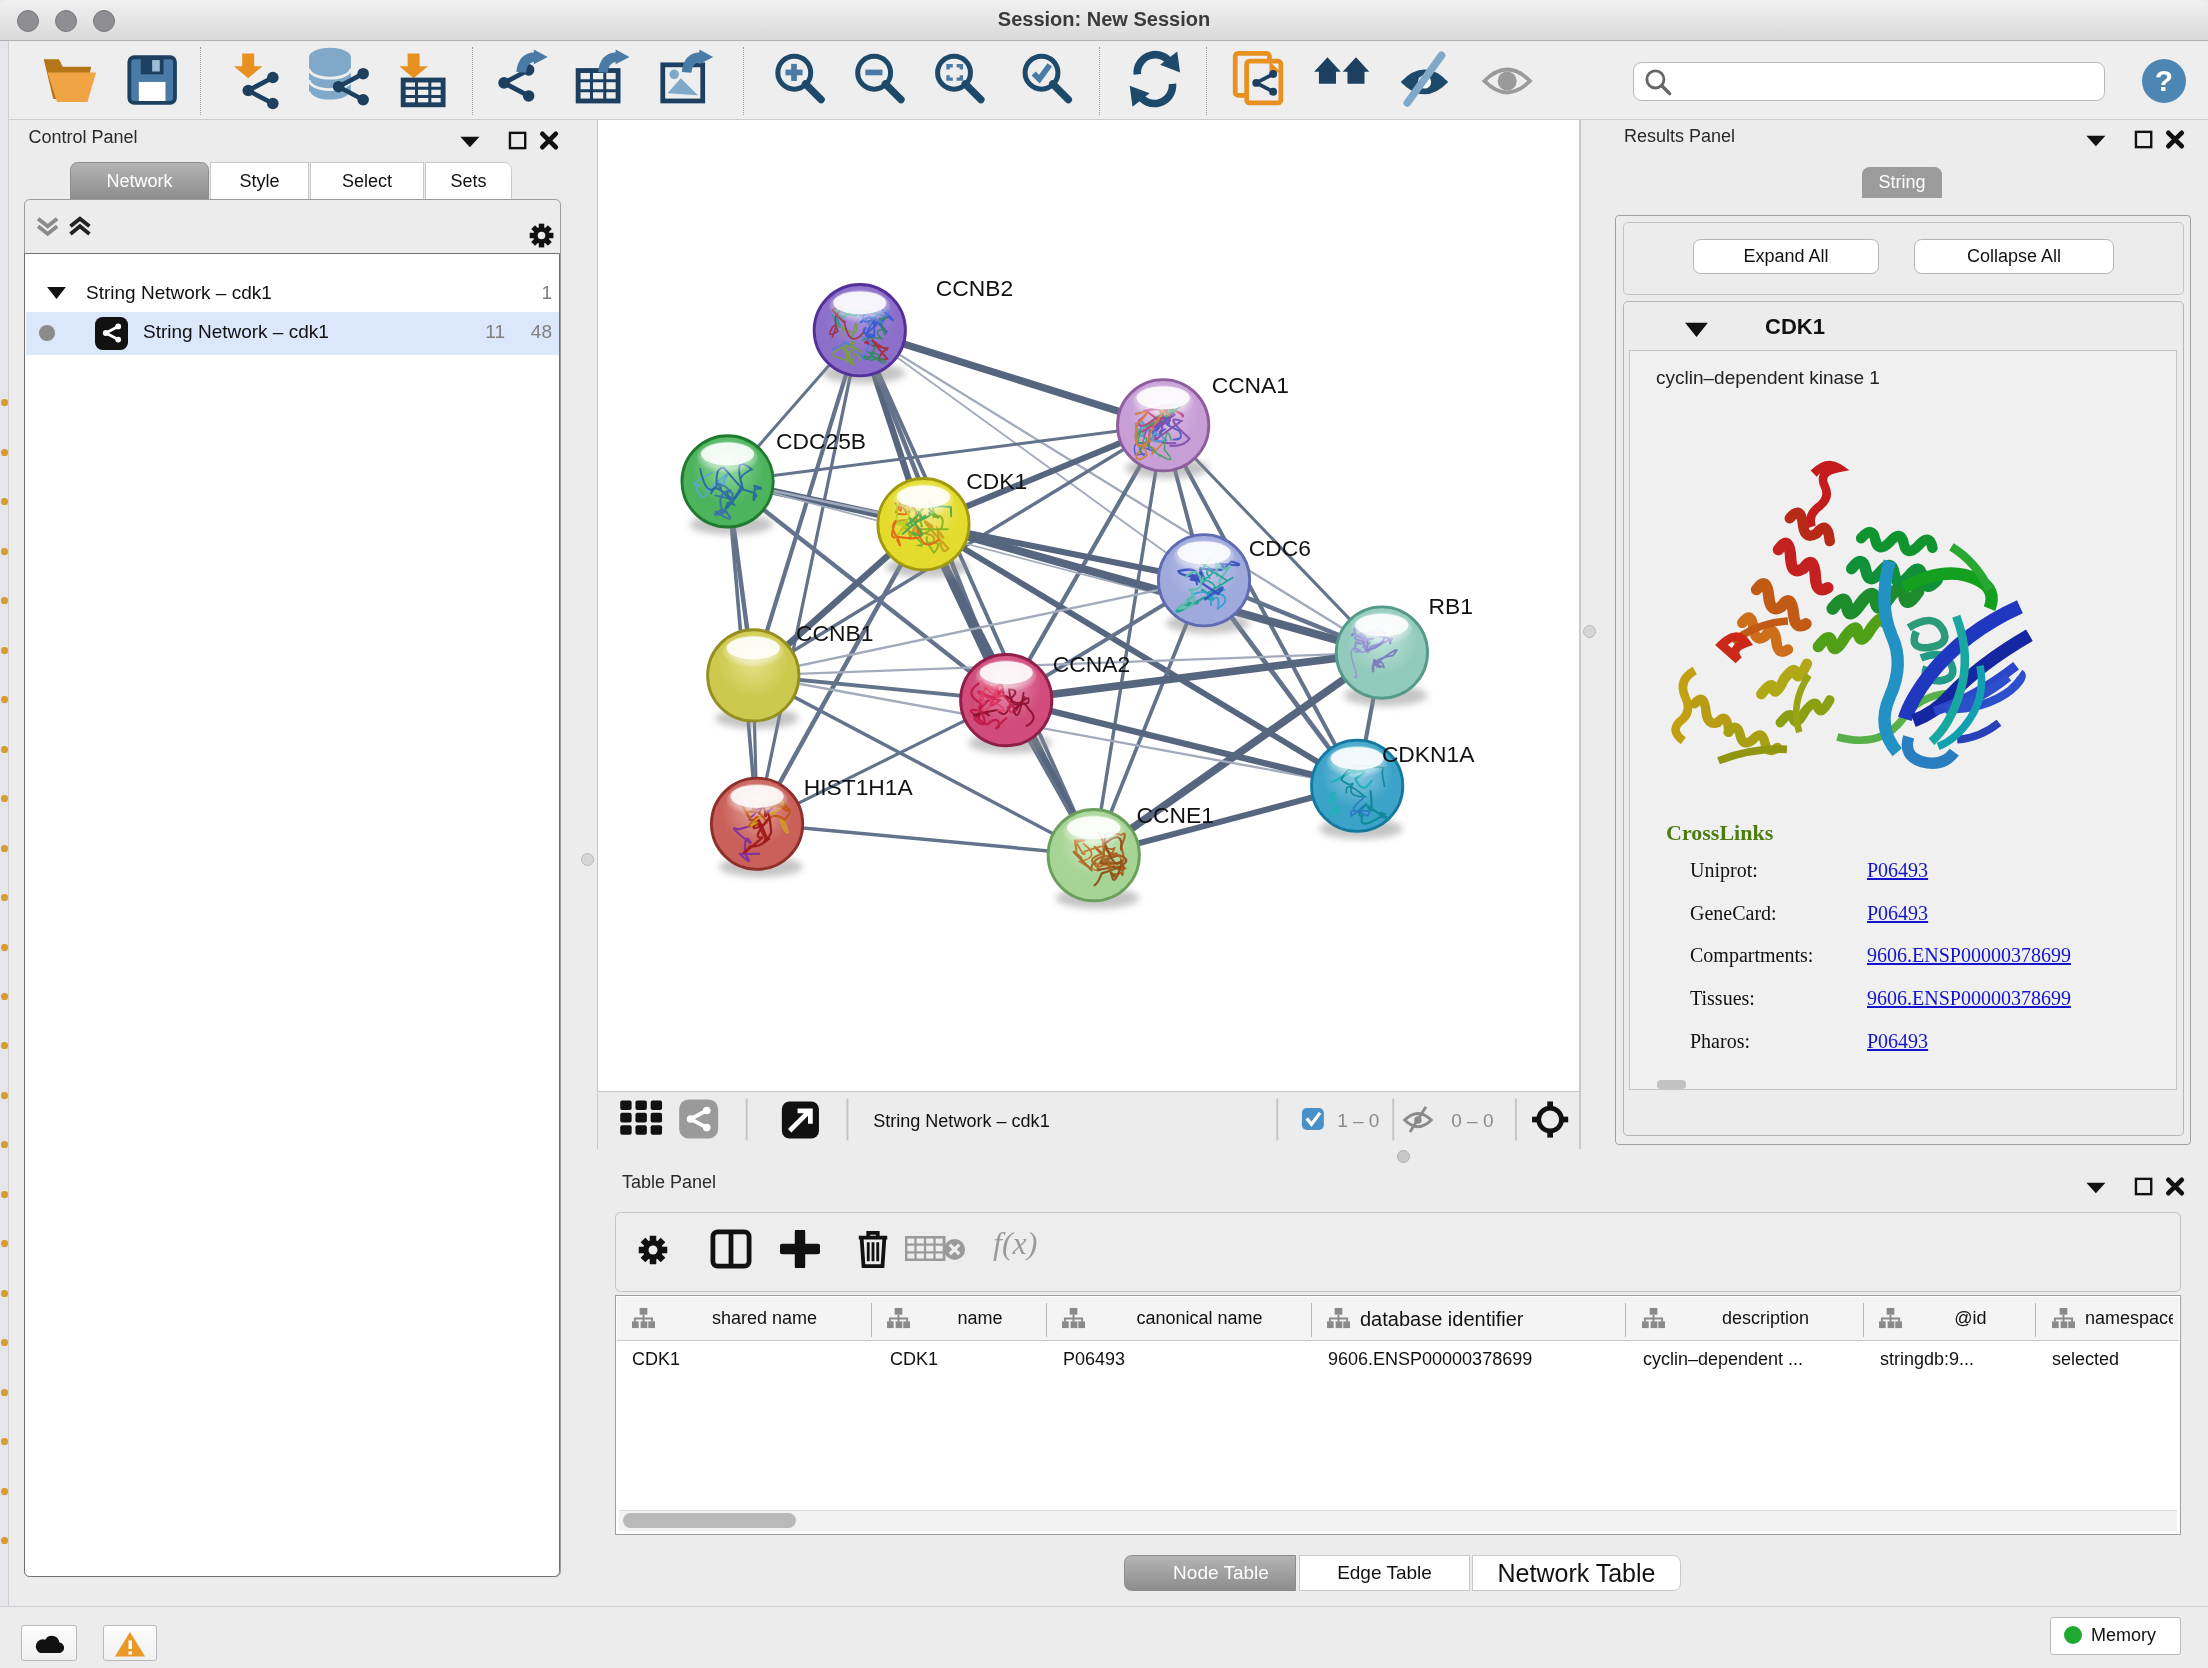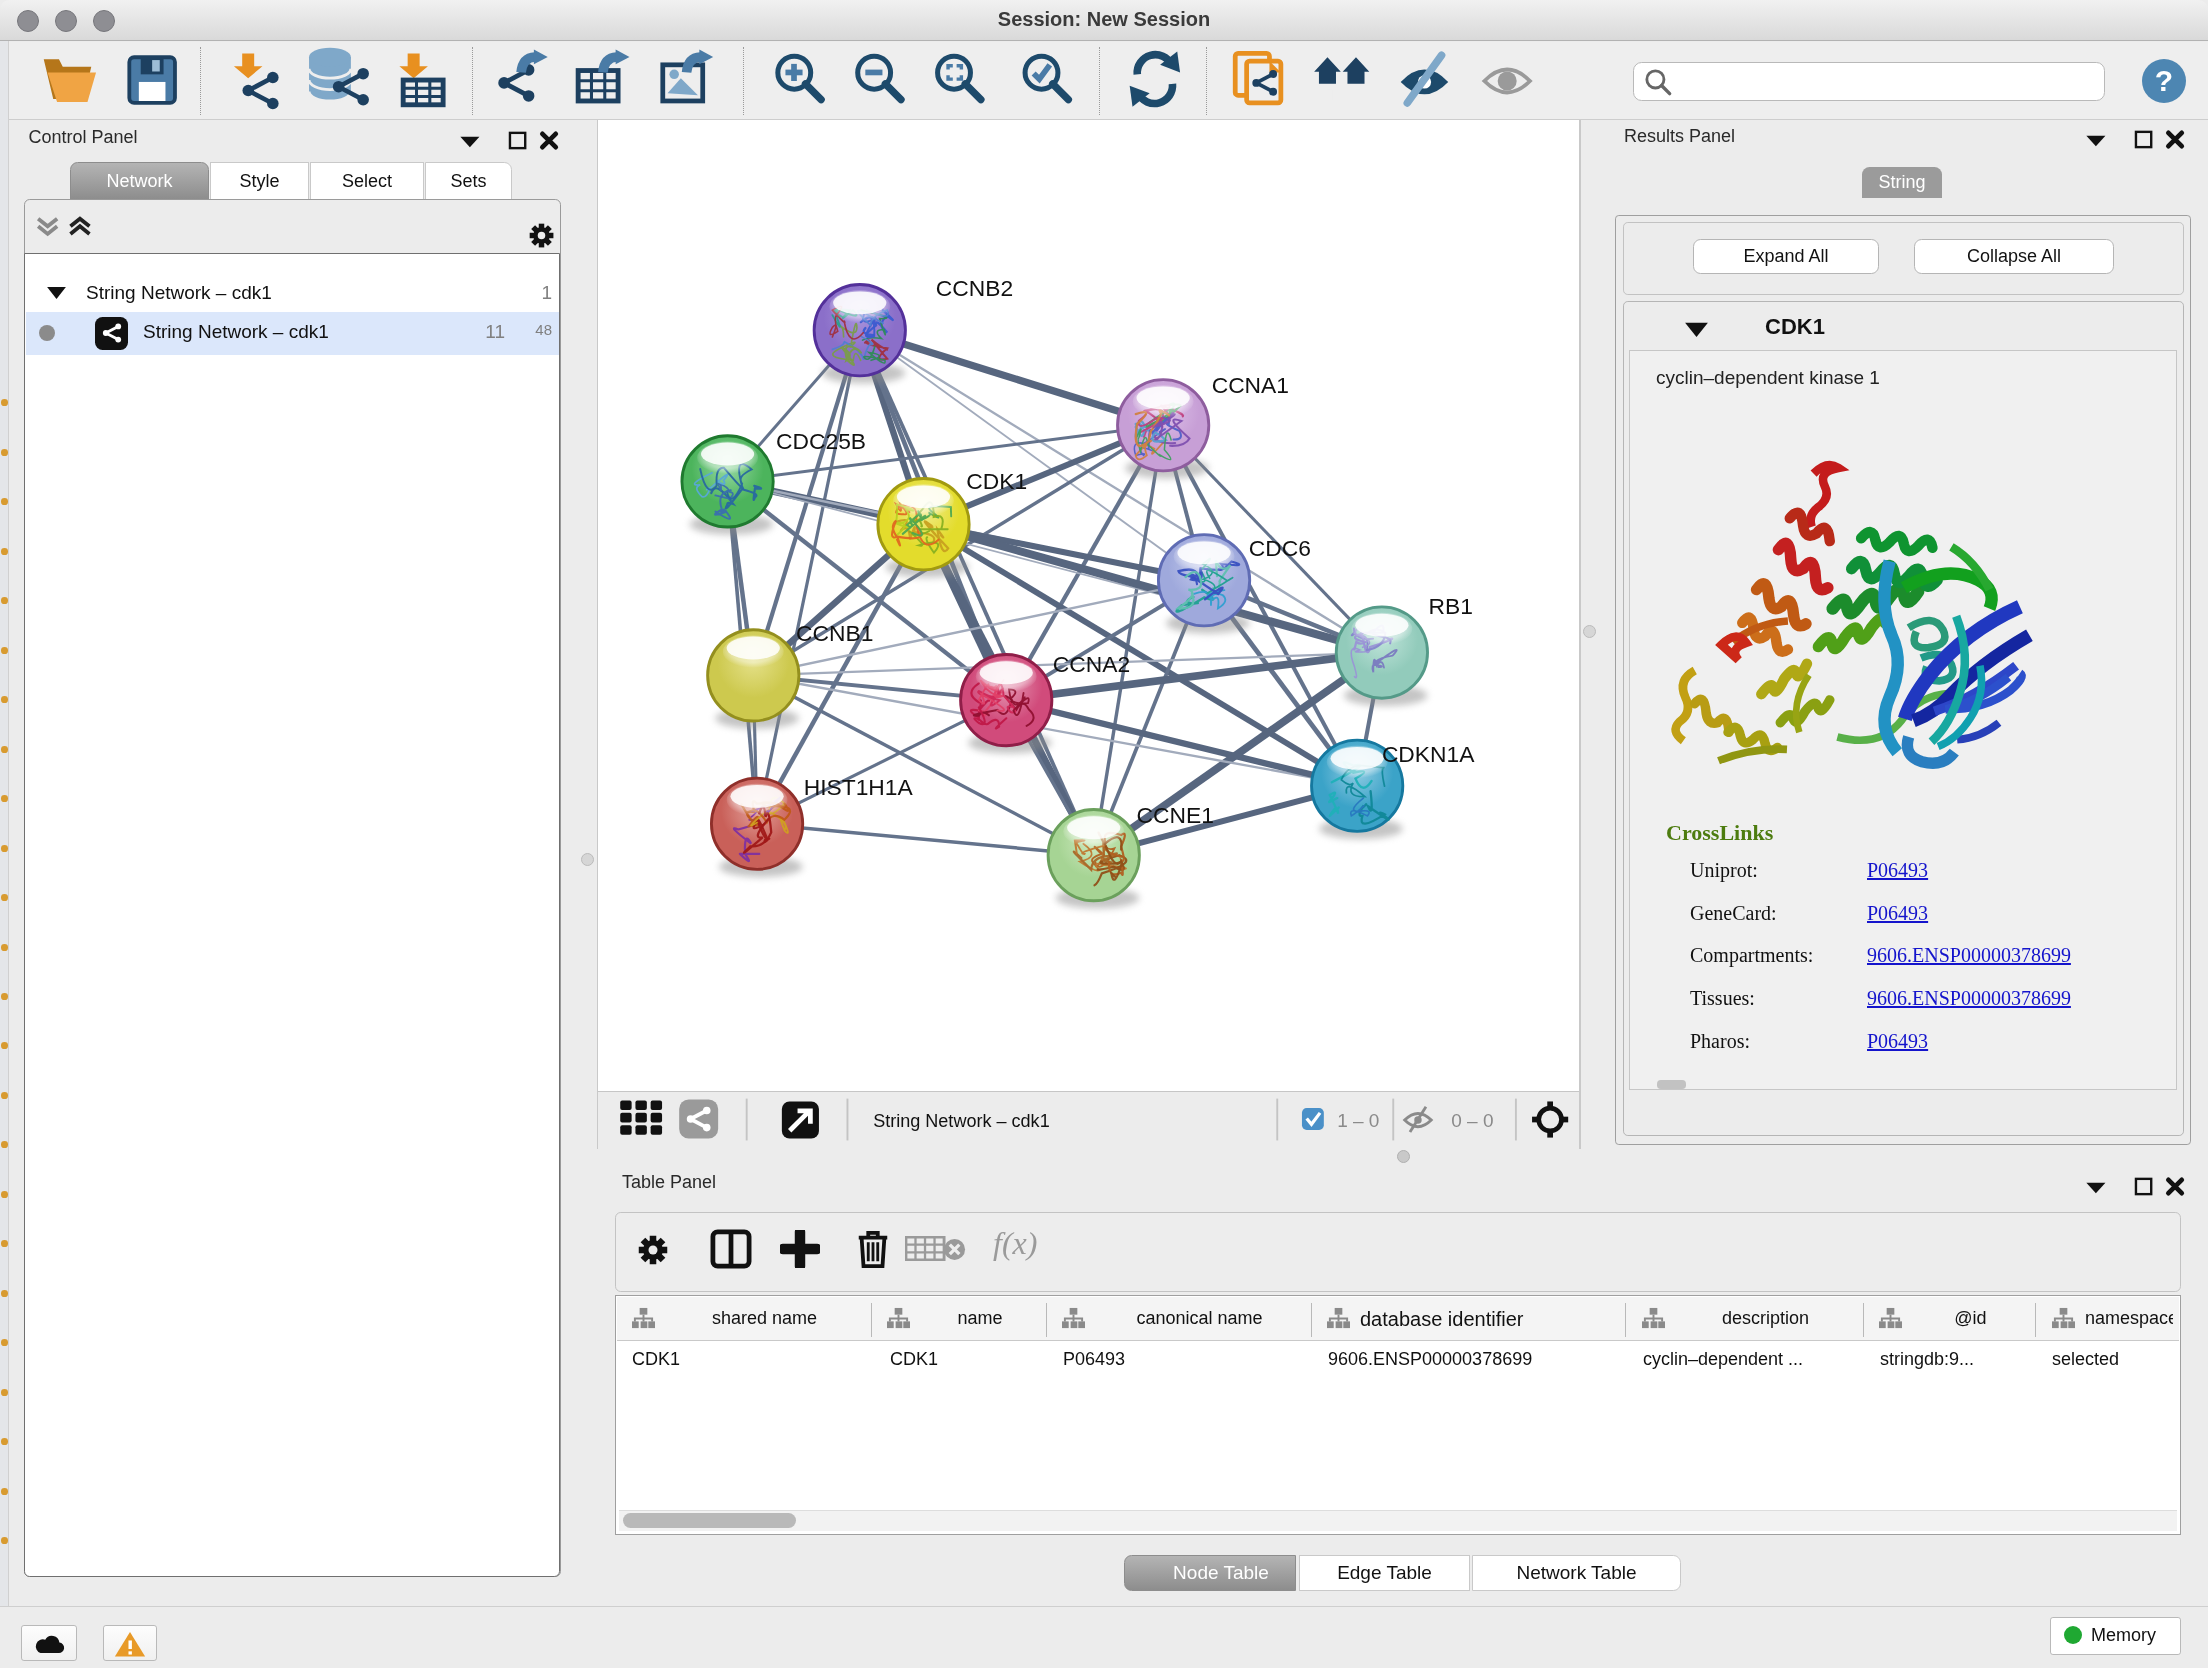--- a/index.html
+++ b/index.html
@@ -181,21 +181,21 @@
 <div class="abs" style="left:95px;top:317px;width:33px;height:33px;background:#111;border-radius:7.6px;"></div>
 <svg class="abs" style="left:100px;top:321px;" width="24" height="24" viewBox="0 0 25 25">
     <line x1="6.04" y1="12.5" x2="18.96" y2="5.66" stroke="#fff" stroke-width="3"></line>
     <line x1="6.04" y1="12.5" x2="18.96" y2="19.34" stroke="#fff" stroke-width="3"></line>
     <circle cx="6.04" cy="12.5" r="3.04" fill="#fff"></circle>
     <circle cx="18.96" cy="5.66" r="3.04" fill="#fff"></circle>
     <circle cx="18.96" cy="19.34" r="3.04" fill="#fff"></circle>
   </svg>
 <div class="abs" style="left:143px;top:321px;font-size:19px;color:#111;">String Network – cdk1</div>
 <div class="abs" style="left:457px;top:321px;width:48px;text-align:right;font-size:19px;color:#808080;">11</div>
-<div class="abs" style="left:514px;top:321px;width:38px;text-align:right;font-size:15px;color:#808080;">48</div>
+<div class="abs" style="left:514px;top:321px;width:38px;text-align:right;font-size:19px;color:#808080;">48</div>
 <svg class="abs" style="left:598px;top:120px;background:#fff;" width="981" height="971" viewBox="0 0 1031 1021">
 <defs>
 <radialGradient id="gCCNB2" cx="0.5" cy="0.35" r="0.72">
 <stop offset="0" stop-color="#a893dc"></stop>
         <stop offset="0.55" stop-color="#8b6fc9"></stop>
 <stop offset="0.9" stop-color="#8b6fc9"></stop>
         <stop offset="1" stop-color="#53309a"></stop>
       </radialGradient>
 <radialGradient id="gCCNA1" cx="0.5" cy="0.35" r="0.72">
 <stop offset="0" stop-color="#ddc1e8"></stop>
@@ -658,21 +658,21 @@
     <rect x="10" y="15" width="7" height="7" fill="#8a8a8a"></rect>
     <rect x="18" y="15" width="7" height="7" fill="#8a8a8a"></rect>
     <path d="M 13 8 L 13 12 M 4 15 L 4 12 L 22 12 L 22 15 M 13 12 L 13 15" fill="none" stroke="#8a8a8a" stroke-width="2"></path>
   </svg>
 <div class="abs" style="left:2085px;top:1308px;width:88px;text-align:center;font-size:18px;color:#111;white-space:nowrap;overflow:hidden;">namespace</div>
 <div class="abs" style="left:2052px;top:1349px;font-size:18px;color:#111;white-space:nowrap;">selected</div>
 <div class="abs" style="left:619px;top:1510px;width:1558px;height:21px;background:#f2f2f2;border-top:1px solid #ddd;"></div>
 <div class="abs" style="left:623px;top:1513px;width:173px;height:15px;background:#b9b9b9;border-radius:7.6px;"></div>
 <div class="tab sel" style="left:1124px;top:1555px;width:172px;height:36px;border-radius:7.6px 0 0 7.6px;font-size:19px;padding-left:22px;">Node Table</div>
 <div class="tab" style="left:1299px;top:1555px;width:171px;height:36px;font-size:19px;">Edge Table</div>
-<div class="tab" style="left:1472px;top:1555px;width:209px;height:36px;border-radius:0 7.6px 7.6px 0;font-size:19px;">Network Table</div>
+<div class="tab" style="left:1472px;top:1555px;width:209px;height:36px;border-radius:0 7.6px 7.6px 0;font-size:25px;">Network Table</div>
 <div class="abs" style="left:0;top:1606px;width:2208px;height:62px;background:#ececec;border-top:1px solid #cfcfcf;"></div>
 <div class="abs" style="left:21px;top:1625px;width:56px;height:36px;background:linear-gradient(#fdfdfd,#f0f0f0);border:1.9px solid #b9b9b9;border-radius:2.9px;"></div>
 <svg class="abs" style="left:32px;top:1634px;" width="34" height="21" viewBox="0 0 36 22">
     <path d="M 9 20 L 28 20 A 5.5 5.5 0 0 0 29 9 A 8 8 0 0 0 14 6 A 6.5 6.5 0 0 0 9 20 Z" fill="#111"></path>
   </svg>
 <div class="abs" style="left:103px;top:1625px;width:54px;height:36px;background:linear-gradient(#fdfdfd,#f0f0f0);border:1.9px solid #b9b9b9;border-radius:2.9px;"></div>
 <svg class="abs" style="left:113px;top:1630px;" width="34" height="28.5" viewBox="0 0 36 30">
     <path d="M 18 2 L 34 28 L 2 28 Z" fill="#e89a28"></path>
     <rect x="16.4" y="11" width="3.6" height="9" fill="#fff"></rect>
     <rect x="16.4" y="22.5" width="3.6" height="3.4" fill="#fff"></rect>

